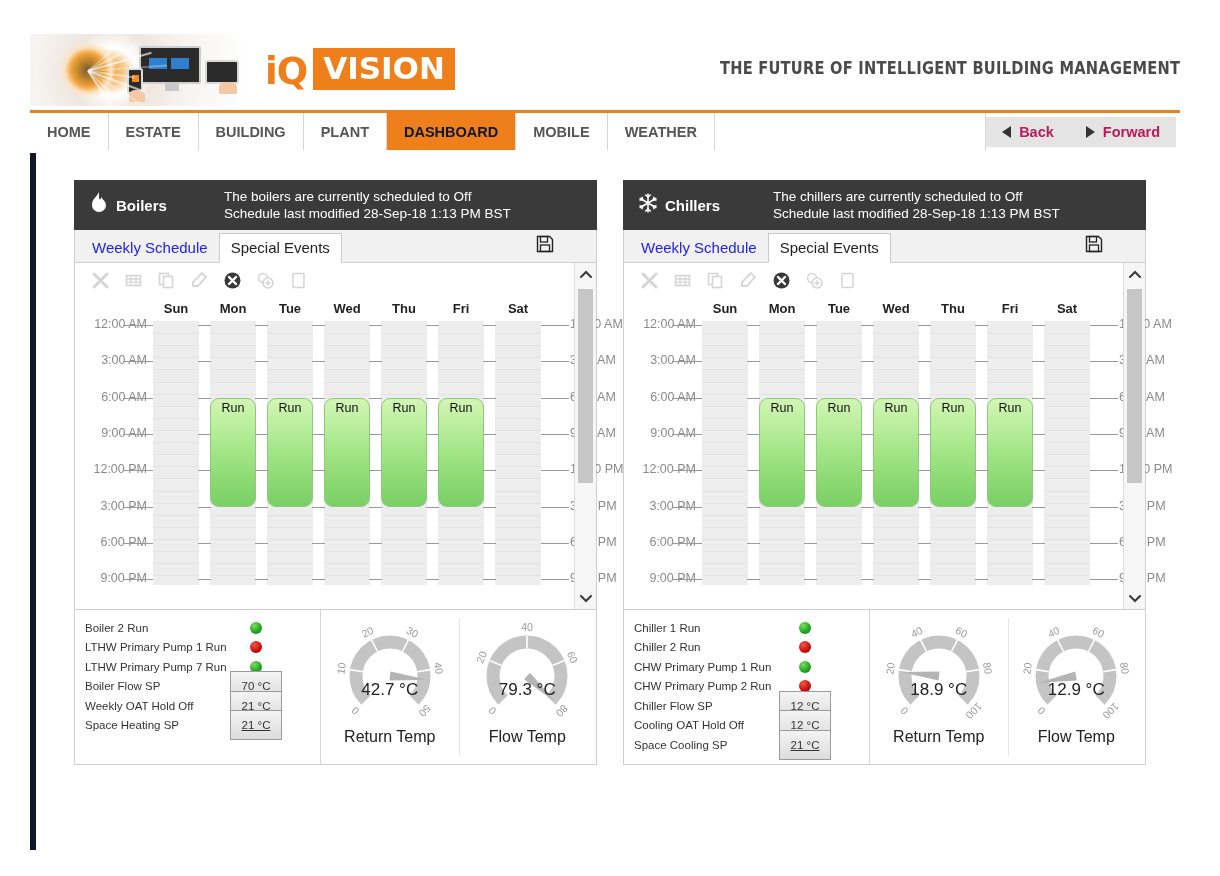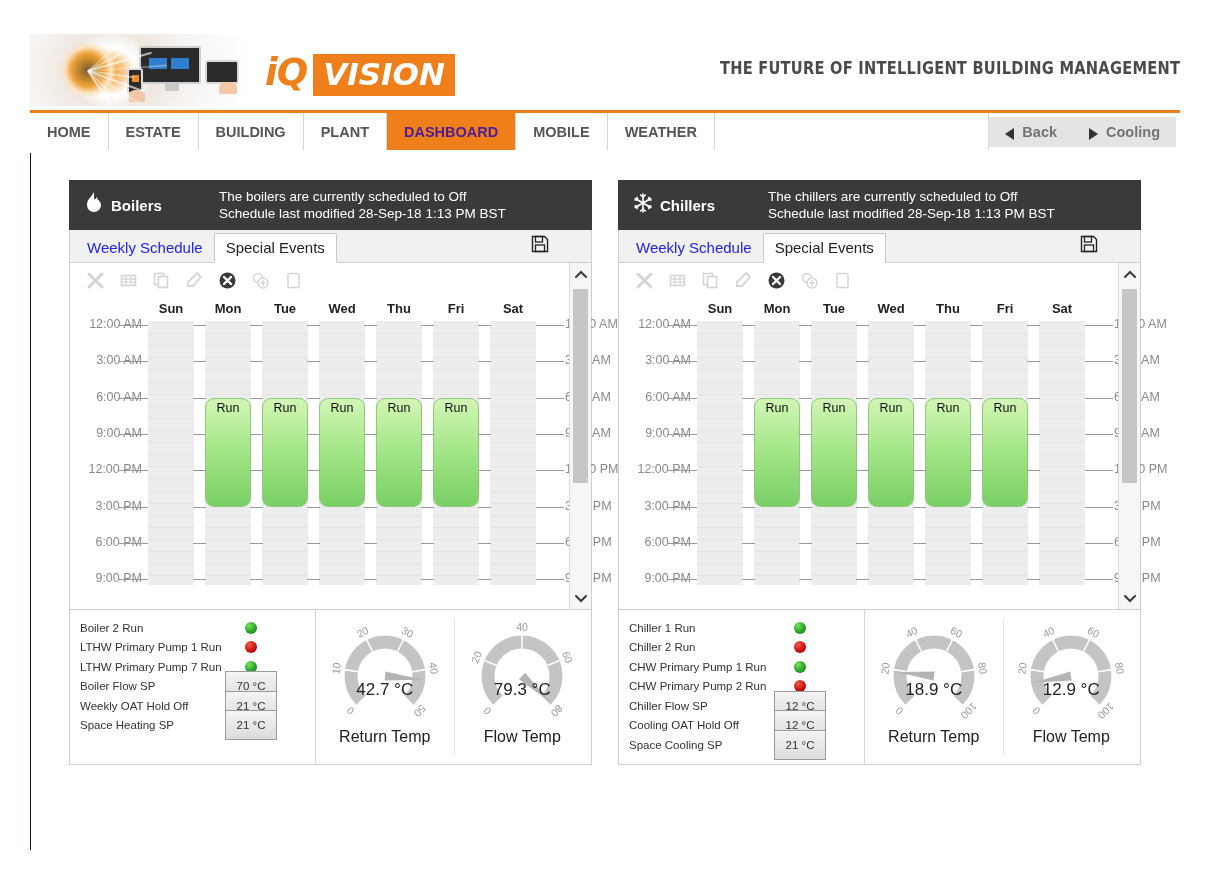--- a/index.html
+++ b/index.html
@@ -21,44 +21,44 @@
   .ray { position:absolute; background:rgba(255,255,255,.85); transform-origin:0 50%; height:2px; }
   .devices { position:absolute; right:6px; bottom:2px; width:112px; height:62px; }
   .dev-mon { position:absolute; left:12px; top:4px; width:62px; height:38px; background:#2b2b2b; border:2px solid #cfcfcf; border-radius:2px; }
   .dev-mon::after { content:""; position:absolute; left:24px; bottom:-9px; width:14px; height:9px; background:#c9c9c9; }
   .dev-screen-b { position:absolute; background:#2f7fd0; }
   .dev-tab { position:absolute; right:0px; top:18px; width:34px; height:24px; background:#2b2b2b; border:2px solid #d8d8d8; border-radius:3px; }
   .dev-phone { position:absolute; left:0px; top:26px; width:16px; height:26px; background:#2b2b2b; border:2px solid #dcdcdc; border-radius:3px; }
   .dev-phone::after { content:""; position:absolute; left:3px; top:5px; width:7px; height:7px; background:#ef8b22; }
   .hand { position:absolute; background:#f2c8a6; border-radius:40% 40% 10% 10%; }
 
-  .logo { position:absolute; left:235px; top:20px; height:44px; display:flex; align-items:flex-start;font-style:italic; }
+  .logo { position:absolute; left:235px; top:12px; height:44px; display:flex; align-items:flex-end; }
   .logo-iq { font-family:"DejaVu Sans", sans-serif; font-weight:bold; font-size:37px; color:#ee7f1a; letter-spacing:-1px; line-height:1; }
   .logo-vision { font-family:"DejaVu Sans", sans-serif; font-weight:bold; font-size:31px; color:#ffffff; background:#ee7f1a;
      padding:2px 7px 3px 7px; margin-left:6px; border:3px solid #ee7f1a; line-height:1; letter-spacing:0px; }
   .tagline { position:absolute; right:0px; top:24px; font-family:"DejaVu Sans", sans-serif; font-weight:bold;
      font-size:17px; color:#4a4a4a; letter-spacing:0.3px; transform:scaleX(.86); transform-origin:right center; white-space:nowrap; }
 
   
   .navbar { position:absolute; left:30px; top:110px; width:1150px; height:40px;
      border-top:3px solid #ee7f1a; background:#ffffff; display:flex; align-items:stretch; }
   .nav-item { display:flex; align-items:center; justify-content:center; padding:0 17px;
      font-size:14.5px; font-weight:bold; color:#555; border-right:1px solid #d6d6d6; background:#fff; cursor:pointer; white-space:nowrap; }
-  .nav-item.active { background:#ee7f1a; color:#4c1d95; }
+  .nav-item.active { background:#ee7f1a; color:#0f172a; }
   .nav-spacer { flex:1; border-right:1px solid #d6d6d6; }
   .nav-right { display:flex; align-items:center; padding-right:4px; margin-left:auto; }
-  .navbtn { display:flex; align-items:flex-end; gap:8px; background:#e4e4e4; padding:7px 16px; font-size:14.5px;
-     font-weight:bold; color:#737373; cursor:pointer; }
+  .navbtn { display:flex; align-items:center; gap:8px; background:#e4e4e4; padding:7px 16px; font-size:14.5px;
+     font-weight:bold; color:#be185d; cursor:pointer; }
   .navbtn.first { margin-left:0; }
   .tri-l { width:0;height:0;border-top:6px solid transparent;border-bottom:6px solid transparent;border-right:9px solid #333; }
   .tri-r { width:0;height:0;border-top:6px solid transparent;border-bottom:6px solid transparent;border-left:9px solid #333; }
 
   
   .content { position:absolute; left:30px; top:153px; width:1150px; height:697px; background:#ffffff;
-     border-left:1px solid #0f172a; }
+     border-left:6px solid #0f172a; }
 
   .panel { position:absolute; top:27px; width:523px; }
   .panel.left { left:38px; }
   .panel.right { left:587px; }
 
   .panel-head { height:50px; background:#3a3a3a; color:#fff; display:flex; align-items:center; padding:0 12px; }
   .panel-icon { width:26px; font-size:19px; text-align:center; color:#fff; }
   .panel-title { font-size:15px; font-weight:bold; margin-left:4px; width:108px; }
   .panel-msg { font-size:13.5px; line-height:17px; }
 
@@ -92,21 +92,21 @@
      font-size:12.5px; text-align:center; color:#111; padding-top:2px; cursor:pointer; }
 
   .status-row { display:flex; border-top:1px solid #cfcfcf; height:155px; }
   .status-list { width:246px; padding:8px 0 0 10px; border-right:1px solid #d5d5d5; }
   .st-line { display:flex; align-items:center; height:19.5px; font-size:11.5px; color:#333; }
   .st-name { flex:1; }
   .st-led { width:12px; height:12px; border-radius:50%; margin-right:58px; }
   .st-led.on { background:radial-gradient(circle at 35% 30%, #7ce05c 0%, #25a62a 55%, #0d7a14 100%); }
   .st-led.off { background:radial-gradient(circle at 35% 30%, #f05a4a 0%, #cc1111 55%, #8b0000 100%); }
   .st-val { width:52px; margin-right:38px; text-align:center; font-size:11.5px; border:1px solid #9b9b9b;
-     background:linear-gradient(to bottom,#f4f4f4,#dcdcdc); padding:8px 0; cursor:pointer; }
+     background:linear-gradient(to bottom,#f4f4f4,#dcdcdc); padding:8px 0; cursor:pointer;text-decoration:underline; }
 
   .gauges { flex:1; display:flex; }
   .gauge-cell { flex:1; display:flex; flex-direction:column; align-items:center; justify-content:flex-start; padding-top:8px; position:relative; }
   .gauge-cell + .gauge-cell::before { content:""; position:absolute; left:0; top:8px; bottom:8px; width:1px; background:#e6e6e6; }
   .gauge-svg { width:124px; height:104px; }
   .gauge-val { position:absolute; left:0; right:0; top:70px; text-align:center; font-size:17px; color:#222; }
   .gauge-lbl { font-size:16px; color:#222; margin-top:6px; }
 </style>
 </head>
 <body>
@@ -152,21 +152,21 @@
     <div class="nav-item">MOBILE</div>
     <div class="nav-item">WEATHER</div>
     <div class="nav-spacer"></div>
     <div class="nav-right">
       <div class="navbtn first">
         <span class="tri-l"></span>
         <span>Back</span>
       </div>
       <div class="navbtn">
         <span class="tri-r"></span>
-        <span>Cooling</span>
+        <span>Forward</span>
       </div>
     </div>
   </div>
 
   <div class="content">
 
     <div class="panel left">
       <div class="panel-head">
         <div class="panel-icon">
           <svg width="16" height="22" viewBox="0 0 16 22">

